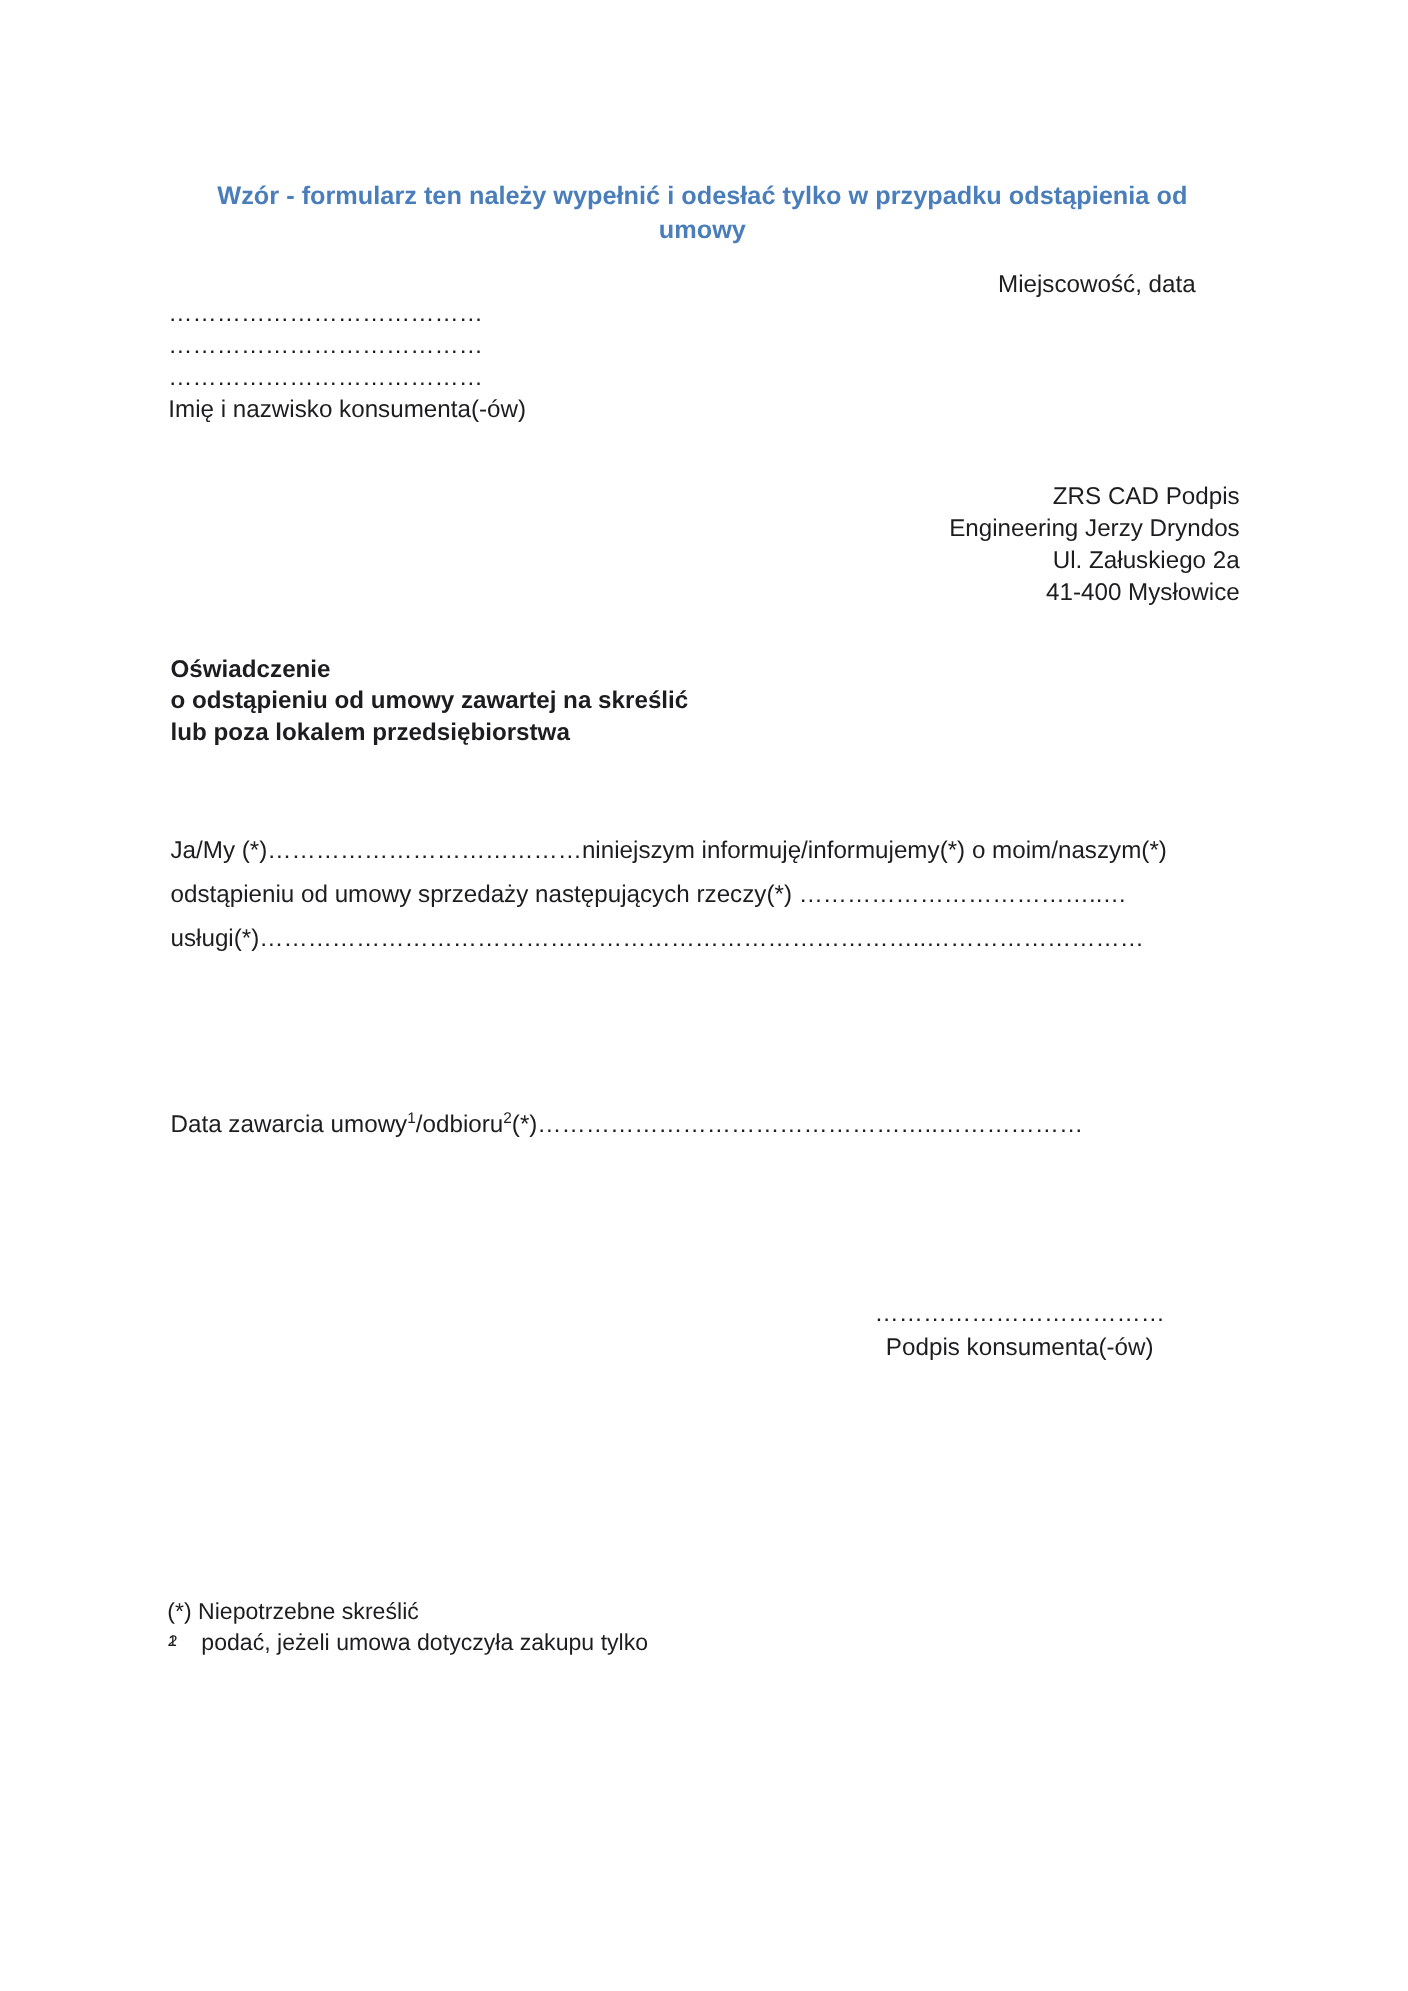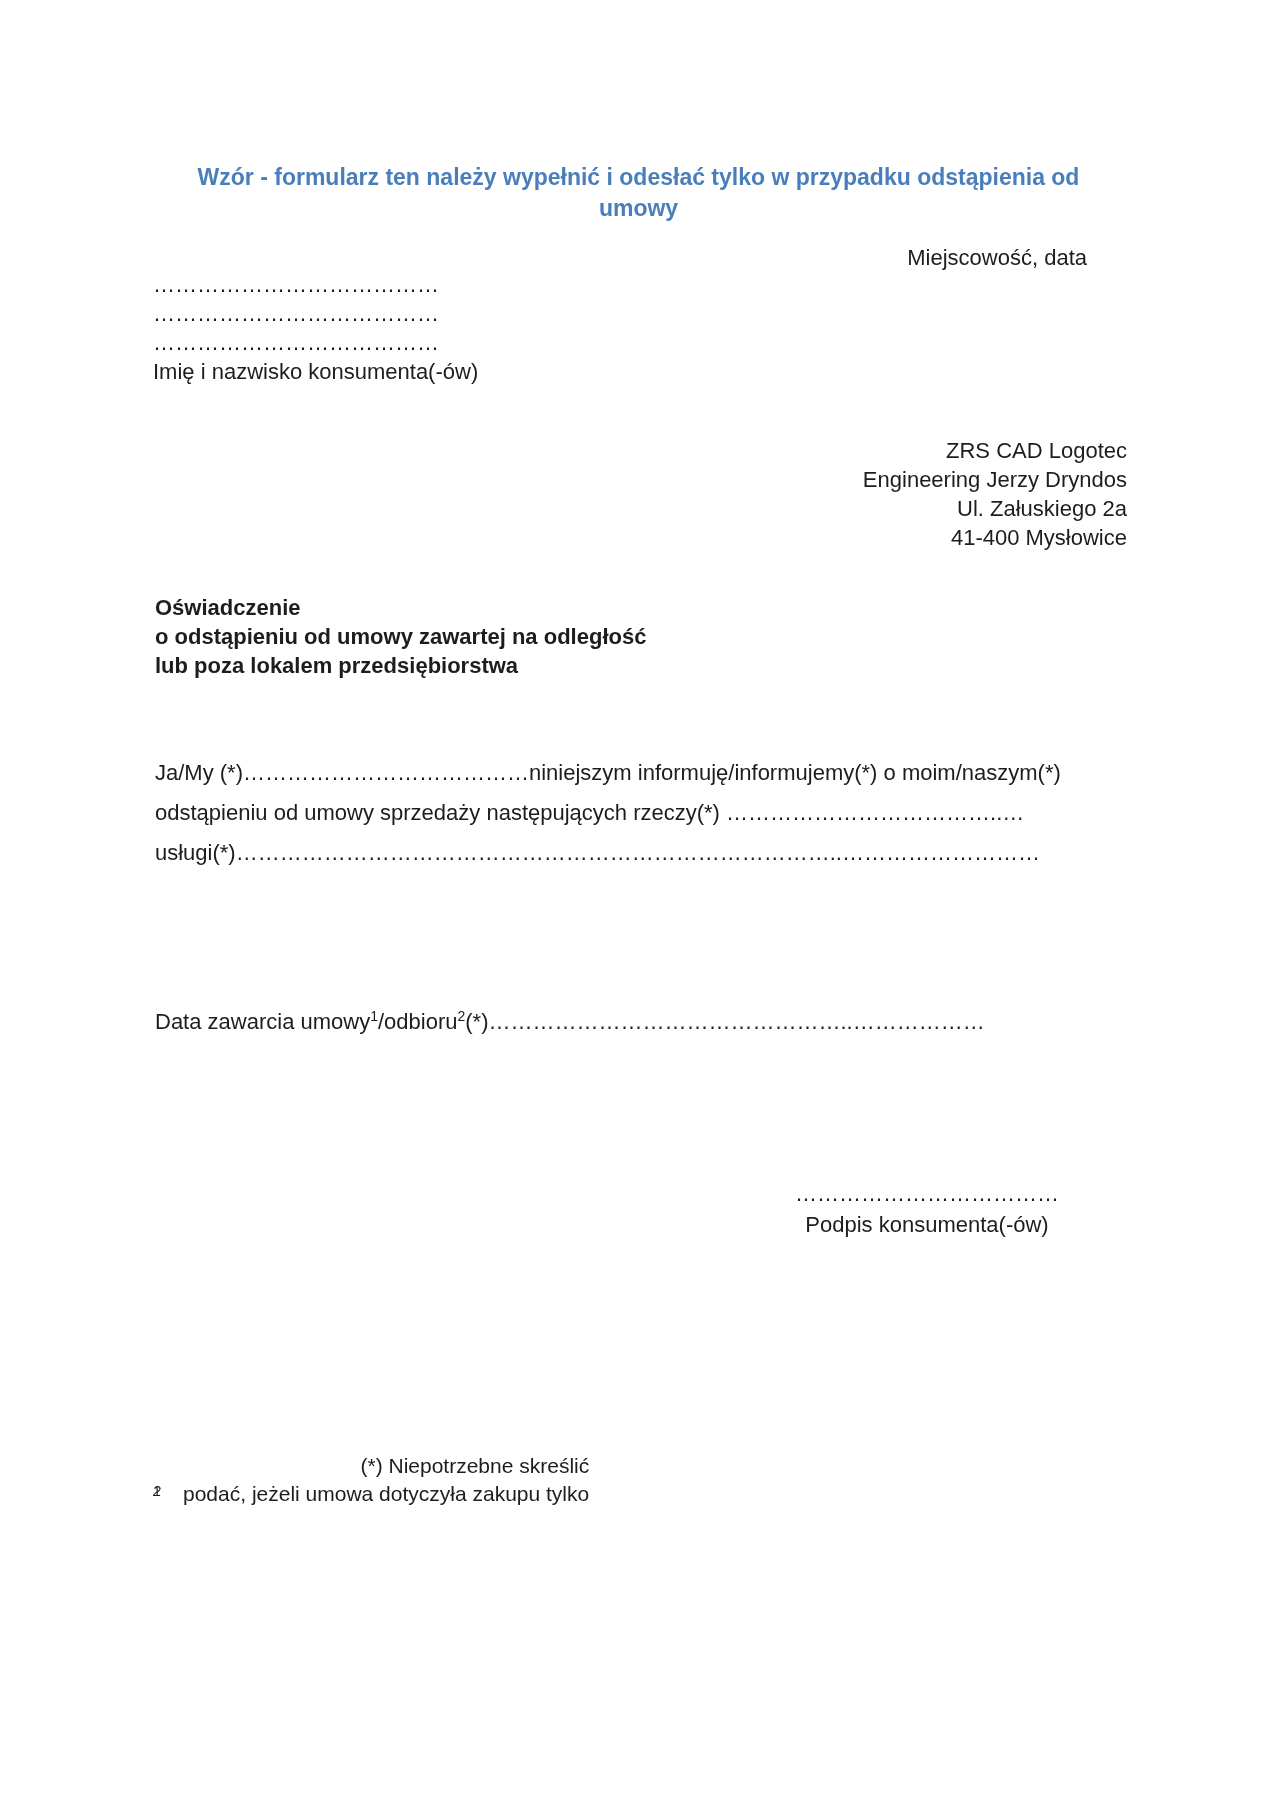--- a/index.html
+++ b/index.html
@@ -77,21 +77,21 @@
     text-align: center;
     line-height: 31px;
   }
   .footnotes {
     position: absolute;
     top: 1440px;
     left: 152px;
     font-size: 21px;
     line-height: 28px;
   }
-  .fn-row { position: relative; padding-left: 31px; text-align: right; }
+  .fn-row { position: relative; padding-left: 31px; }
   .fn-marker {
     position: absolute;
     left: 1px;
     top: -3px;
     font-size: 14px;
   }
   .fn-row:nth-of-type(3) .fn-marker { font-style: italic; }
 </style>
 </head>
 <body>
@@ -106,29 +106,29 @@
   <div class="place-date">Miejscowość, data</div>
 
   <div class="consumer-block">
     <div>…………………………………</div>
     <div>…………………………………</div>
     <div>…………………………………</div>
     <div>Imię i nazwisko konsumenta(-ów)</div>
   </div>
 
   <div class="addressee-block">
-    <div>ZRS CAD Logotec</div>
+    <div>ZRS CAD Podpis</div>
     <div>Engineering Jerzy Dryndos</div>
     <div>Ul. Załuskiego 2a</div>
     <div>41-400 Mysłowice</div>
   </div>
 
   <div class="statement-heading">
     <div>Oświadczenie</div>
-    <div>o odstąpieniu od umowy zawartej na odległość</div>
+    <div>o odstąpieniu od umowy zawartej na skreślić</div>
     <div>lub poza lokalem przedsiębiorstwa</div>
   </div>
 
   <div class="body-paragraph">
     <div>Ja/My (*)…………………………………niniejszym informuję/informujemy(*) o moim/naszym(*)</div>
     <div>odstąpieniu od umowy sprzedaży następujących rzeczy(*) ………………………………..…</div>
     <div>usługi(*)………………………………………………………………………..………………………</div>
   </div>
 
   <div class="contract-date-line"><span>Data zawarcia umowy</span><sup>1</sup><span>/odbioru</span><sup>2</sup><span>(*)…………………………………………..………………</span></div>

